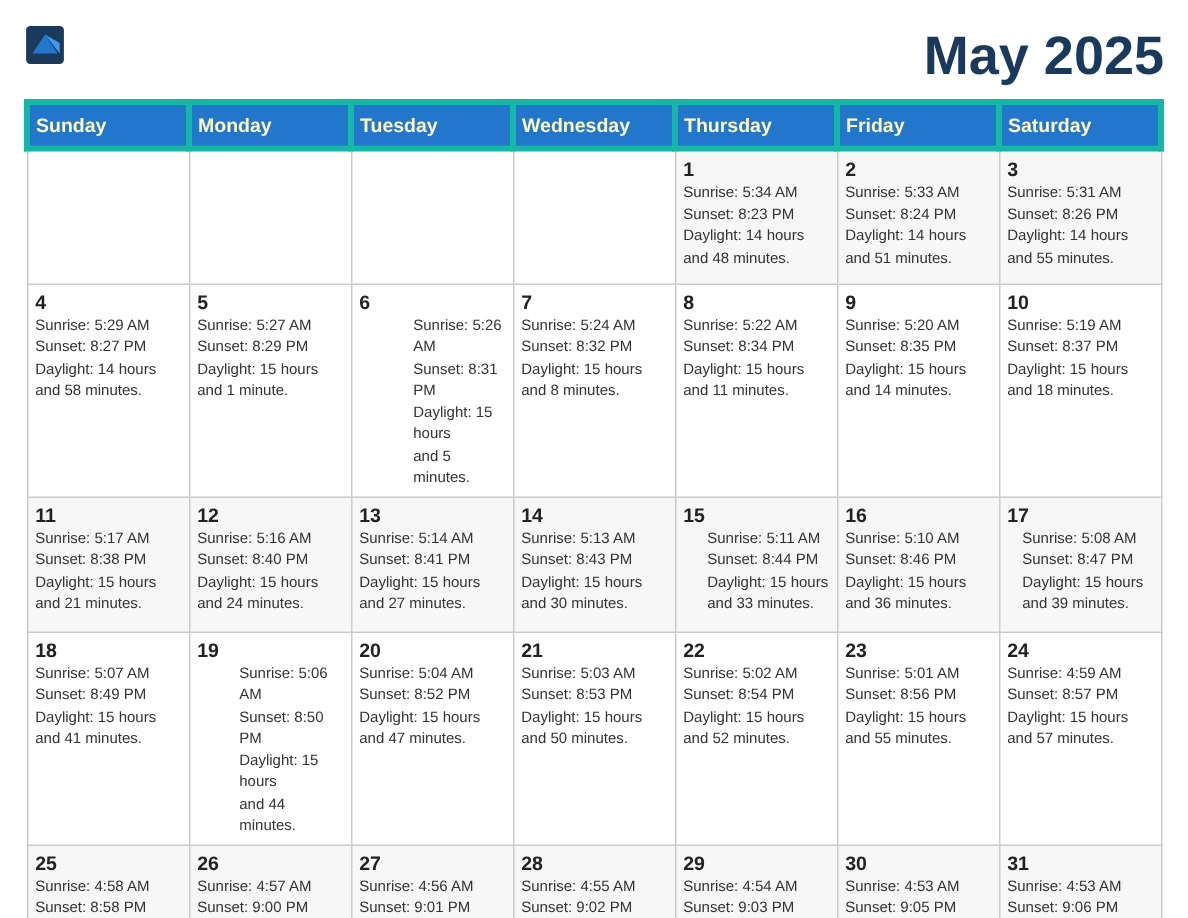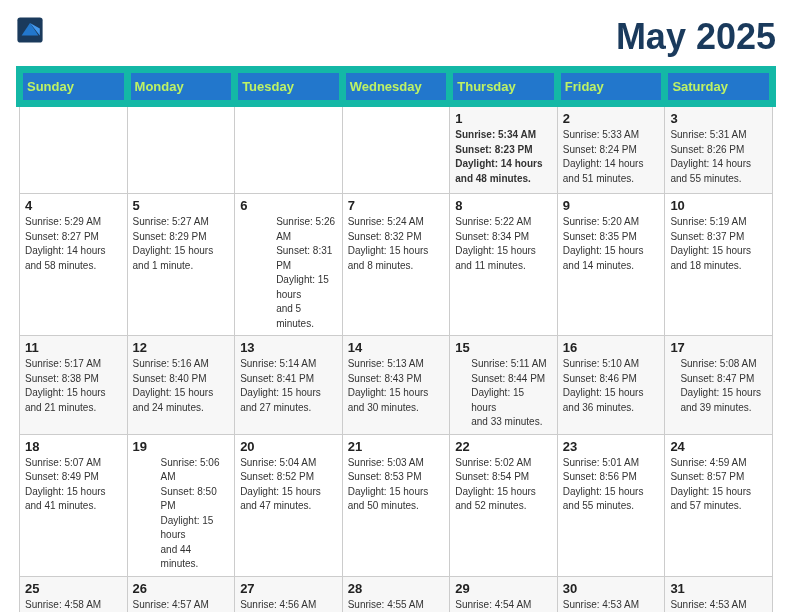--- a/index.html
+++ b/index.html
@@ -44,25 +44,25 @@
       font-size: 15px;
       color: #333;
     }
     table {
       width: 100%;
       border-collapse: collapse;
       table-layout: fixed;
     }
     thead th {
       background: #2277cc;
-      color: #bef264;
+      color: #fef9c3;
       font-size: 13px;
       font-weight: bold;
       padding: 6px 4px;
-      border: 7px solid #14b8a6;
+      border: 4px solid #14b8a6;
       text-align: left;
     }
     tbody td {
       border: 1px solid #ccc;
       vertical-align: top;
       padding: 4px 5px;
       font-size: 10.5px;
       color: #333;
       height: 90px;
       background: #fff;
@@ -113,21 +113,21 @@
       </tr>
   </thead>
   <tbody id="calendar-body">
   <tr>
         <td class="empty"></td>
         <td class="empty"></td>
         <td class="empty"></td>
         <td class="empty"></td>
         <td>
           <span class="day-number">1</span>
-          <div class="day-info" style="white-space: pre-line; font-weight: bold;">Sunrise: 5:34 AM
+          <div class="day-info" style="white-space: pre-line;">Sunrise: 5:34 AM
 Sunset: 8:23 PM
 Daylight: 14 hours
 and 48 minutes.</div>
         </td>
         <td>
           <span class="day-number">2</span>
           <div class="day-info" style="white-space: pre-line;">Sunrise: 5:33 AM
 Sunset: 8:24 PM
 Daylight: 14 hours
 and 51 minutes.</div>

